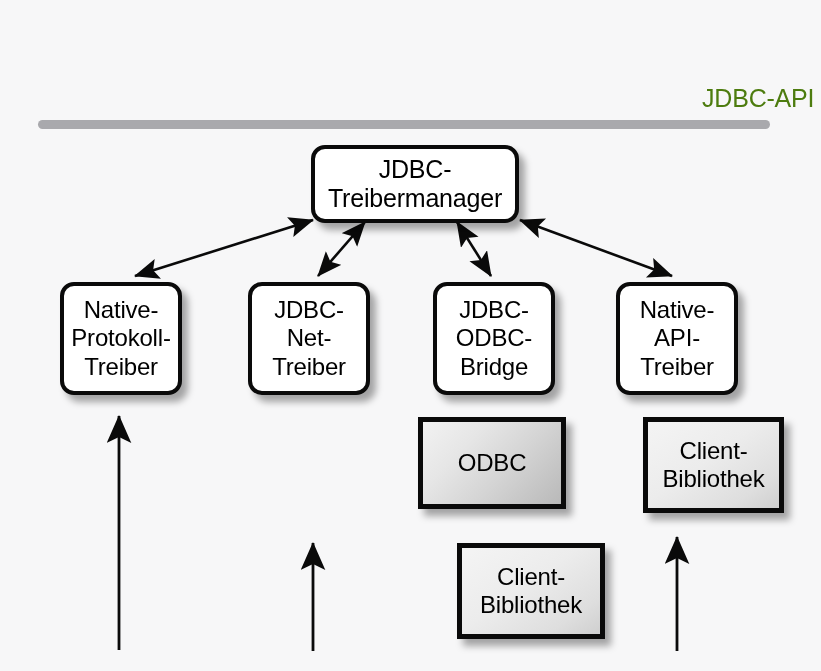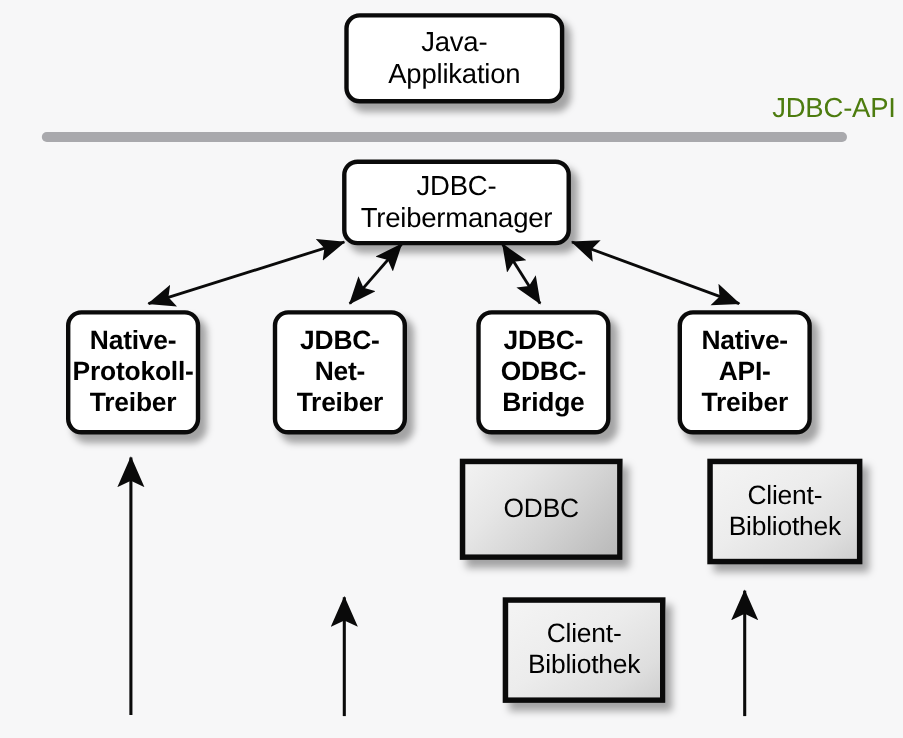--- a/index.html
+++ b/index.html
@@ -29,21 +29,21 @@
     justify-content: center;
     text-align: center;
     color: #000000;
     line-height: 1.17;
     box-shadow: 6px 7px 7px rgba(0,0,0,0.34);
     z-index: 6;
     white-space: pre-line;
     letter-spacing: -0.2px;
   }
   .node.big  { font-size: 25px; }
-  .node.mid  { font-size: 24px; font-weight: bold; }
+  .node.mid  { font-size: 24px; }
 
   
   .gbox {
     position: absolute;
     box-sizing: border-box;
     border: 5px solid #0a0a0a;
     border-radius: 0;
     background: linear-gradient(133deg, #f2f2f2 0%, #e6e6e6 30%, #d4d4d4 60%, #b9b9b9 100%);
     display: flex;
     align-items: center;
@@ -119,22 +119,20 @@
 
     <line x1="520" y1="220" x2="672" y2="276" stroke="#0a0a0a" stroke-width="2.6" marker-start="url(#ah-start)" marker-end="url(#ah)"></line>
 
     <line x1="119" y1="650" x2="119" y2="416" stroke="#0a0a0a" stroke-width="2.8" marker-end="url(#ah-big)"></line>
 
     <line x1="313" y1="651" x2="313" y2="543" stroke="#0a0a0a" stroke-width="2.8" marker-end="url(#ah-big)"></line>
 
     <line x1="677" y1="651" x2="677" y2="537" stroke="#0a0a0a" stroke-width="2.8" marker-end="url(#ah-big)"></line>
   </svg>
 
-  <div class="node big" style="left:313px; top:12px; width:200px; height:82px;">Java-
-Applikation</div>
 
   <div class="node big" style="left:311px; top:145px; width:208px; height:78px;">JDBC-
 Treibermanager</div>
 
   <div class="node mid" style="left:60px; top:282px; width:122px; height:113px;">Native-
 Protokoll-
 Treiber</div>
 
   <div class="node mid" style="left:248px; top:282px; width:122px; height:113px;">JDBC-
 Net-

